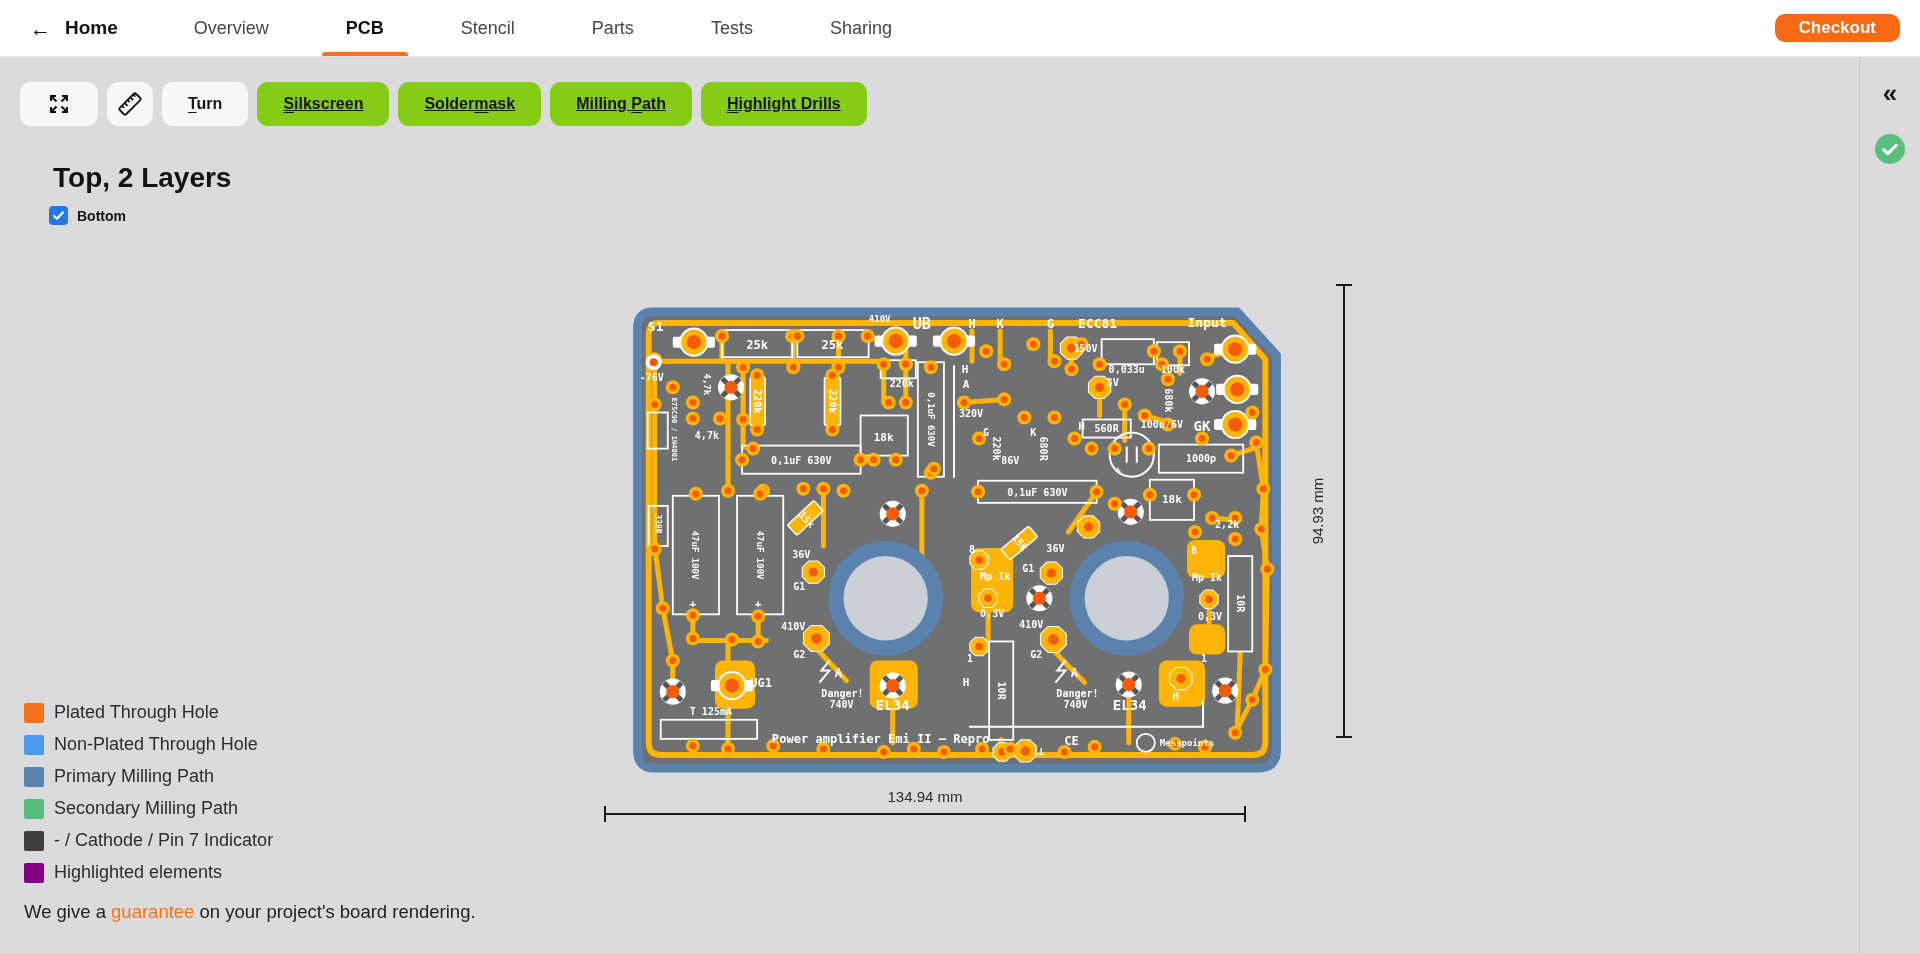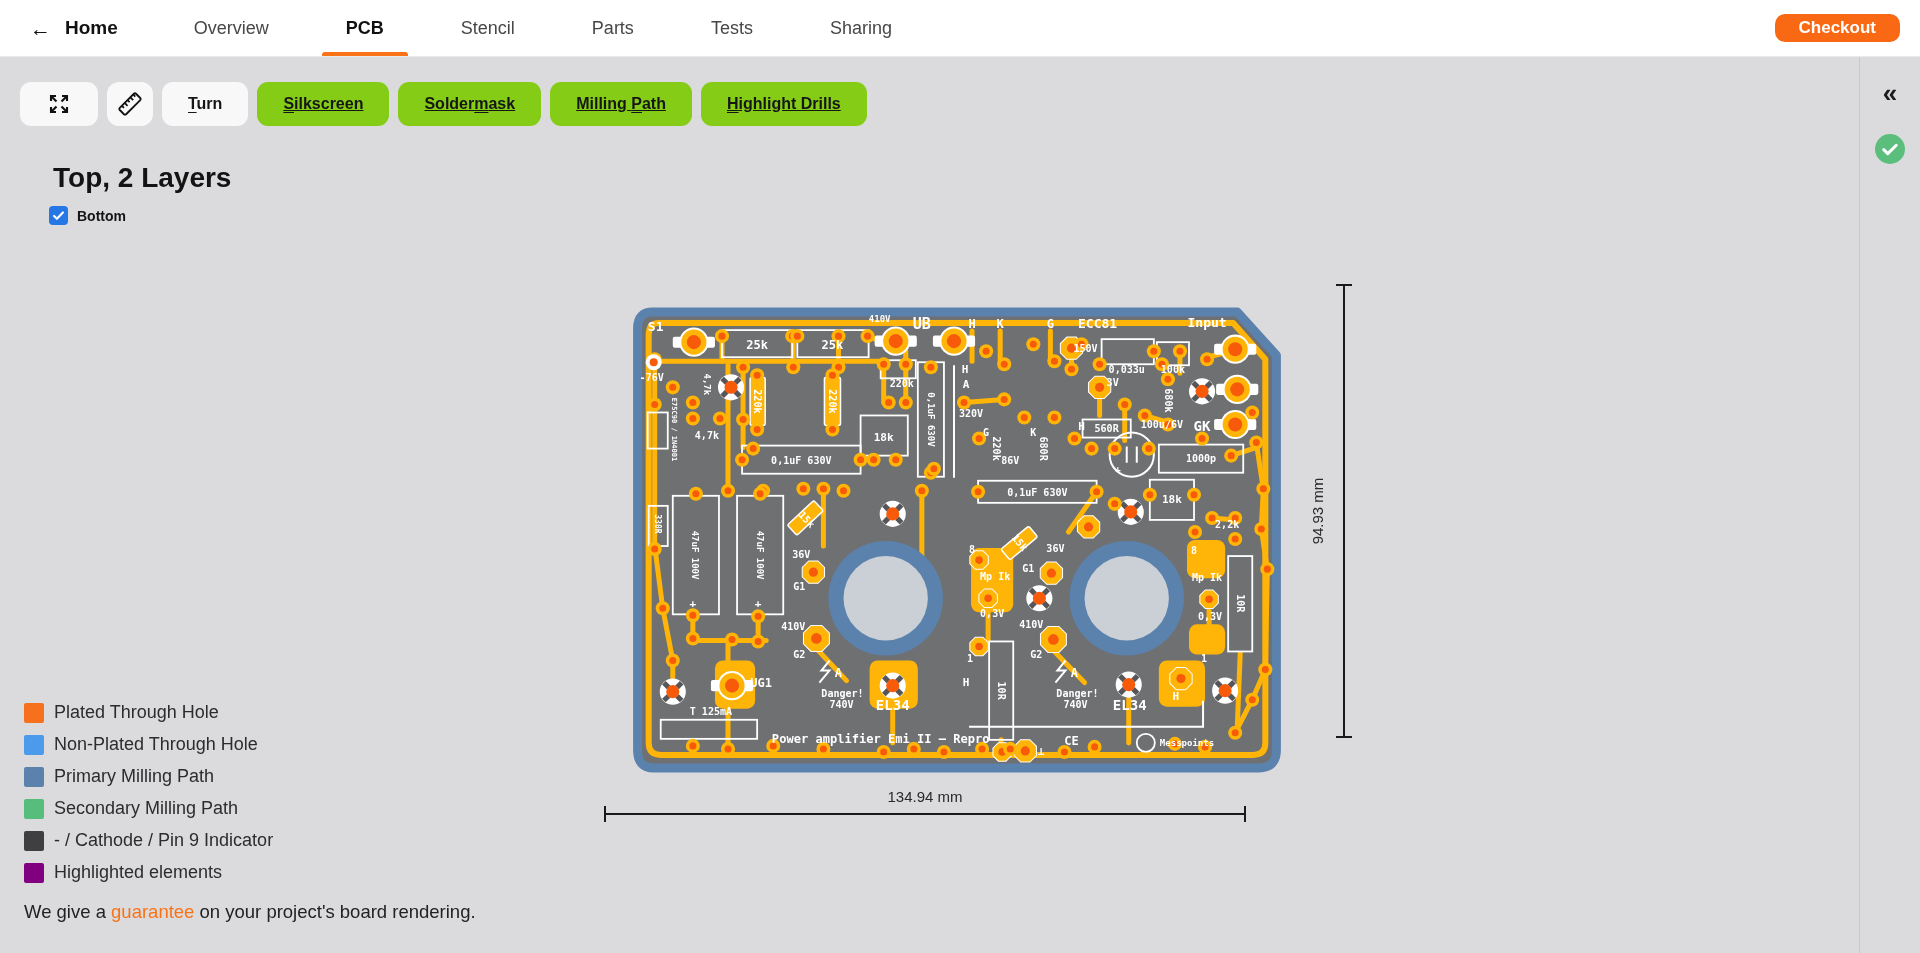--- a/index.html
+++ b/index.html
@@ -642,21 +642,21 @@
     <div class="lrow">
         <span class="sw" style="background: rgb(91, 130, 173);"></span>
         <span>Primary Milling Path</span>
       </div>
     <div class="lrow">
         <span class="sw" style="background: rgb(87, 189, 125);"></span>
         <span>Secondary Milling Path</span>
       </div>
     <div class="lrow">
         <span class="sw" style="background: rgb(63, 63, 66);"></span>
-        <span>- / Cathode / Pin 9 Indicator</span>
+        <span>- / Cathode / Pin 7 Indicator</span>
       </div>
     <div class="lrow">
         <span class="sw" style="background: rgb(128, 0, 128);"></span>
         <span>Highlighted elements</span>
       </div>
   </div>
 
   <p class="note"><span>We give a </span><a class="lnk">guarantee</a><span> on your project's board rendering.</span></p>
 
 </div>

